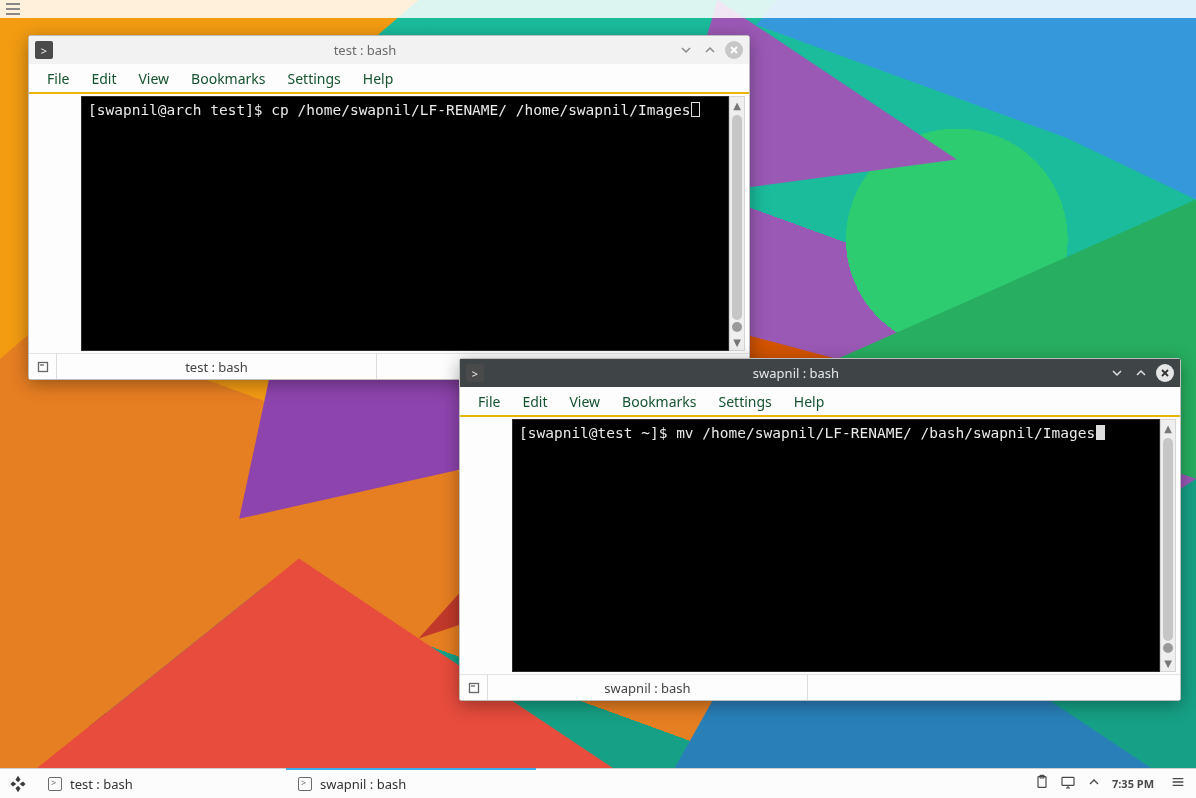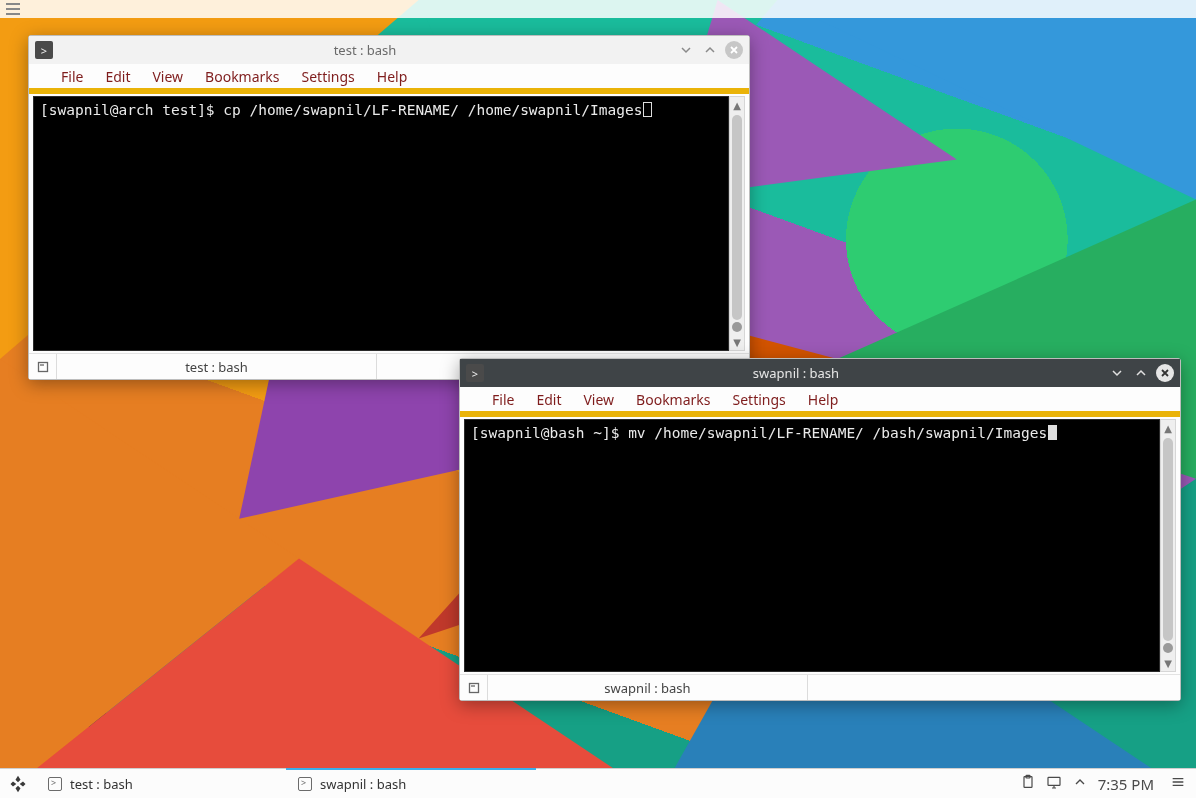--- a/index.html
+++ b/index.html
@@ -58,26 +58,26 @@
 .titlebar .title { flex:1; text-align:center; }
 .titlebar .win-btn { width:18px; height:18px; display:flex; align-items:center; justify-content:center; cursor:pointer; border-radius:9px; }
 .titlebar.light .win-btn { color:#8a8a8a; }
 .titlebar.dark .win-btn { color:#e0e0e0; }
 .titlebar .win-btn.close.light-c { background:#c7c7c7; color:#fff;}
 .titlebar .win-btn.close.dark-c { background:#e6e6e6; color:#333;}
 .titlebar .win-btn svg{width:12px;height:12px}
 
 .menubar {
   height:30px; display:flex; align-items:center; gap:2px;
-  padding: 0 22px; font-size:14px; color:#7f1d1d; background:#fdfdfd;
-  border-bottom:6px solid #eab308;
+  padding: 0 8px; font-size:14px; color:#14532d; background:#fdfdfd;
+  border-bottom:2px solid #eab308;
 }
 .menubar .mitem { padding:4px 10px; cursor:pointer; border-radius:3px;}
 
-.term-wrap { display:flex; flex:1; min-height:0; }
+.term-wrap { display:flex; flex:1; min-height:0;margin-left:48px; }
 .terminal {
   flex:1; background:#000; color:#eaeaea;
   font-family: "DejaVu Sans Mono","Liberation Mono",monospace;
   font-size:14.5px; line-height:1.35;
   padding:4px 6px; white-space:pre; overflow:hidden;
   border:1px solid #2b2b2b; margin:2px 0 2px 4px;
 }
 .term-scroll {
   width:16px; background:#efefef; margin:2px 4px 2px 0;
   display:flex; flex-direction:column; align-items:center;
@@ -105,21 +105,21 @@
   display:flex; align-items:center; font-size:13px; color:#333;
 }
 .taskbar .kicker{width:36px;height:30px;display:flex;align-items:center;justify-content:center;cursor:pointer}
 .taskbar .task{display:flex;align-items:center;gap:8px;padding:0 12px;height:30px;min-width:250px;cursor:pointer;position:relative}
 .taskbar .task .tico{width:14px;height:14px;border:1.5px solid #6b6b6b;border-radius:2px;position:relative}
 .taskbar .task .tico::after{content:">";position:absolute;left:2px;top:-2px;font-size:9px;color:#6b6b6b}
 .taskbar .task.active::before{content:"";position:absolute;top:-1px;left:0;right:0;height:2px;background:#3daee9}
 .taskbar .spacer{flex:1}
 .taskbar .tray{display:flex;align-items:center;gap:10px;padding:0 10px;color:#4a4a4a}
 .taskbar .tray .tic{cursor:pointer}
-.taskbar .clock{font-size:15px;font-weight:400;padding-right:6px}
+.taskbar .clock{font-size:11px;font-weight:700;padding-right:6px}
 .taskbar .tray svg{width:16px;height:16px}
 </style>
 </head>
 <body>
 
 <div class="desktop">
   <div class="wallpaper">
     <div class="tri t1"></div>
       <div class="tri t2"></div>
       <div class="tri t3"></div>
@@ -214,21 +214,21 @@
     </div>
     <div class="menubar">
       <div class="mitem">File</div>
       <div class="mitem">Edit</div>
       <div class="mitem">View</div>
       <div class="mitem">Bookmarks</div>
       <div class="mitem">Settings</div>
       <div class="mitem">Help</div>
     </div>
     <div class="term-wrap">
-      <div class="terminal"><span>[swapnil@bash ~]$ </span><span>mv /home/swapnil/LF-RENAME/ /bash/swapnil/Images</span><span class="cursor-block"></span></div>
+      <div class="terminal"><span>[swapnil@test ~]$ </span><span>mv /home/swapnil/LF-RENAME/ /bash/swapnil/Images</span><span class="cursor-block"></span></div>
       <div class="term-scroll">
         <div class="arrow">▲</div>
         <div class="thumb"></div>
         <div class="dot"></div>
         <div class="arrow">▼</div>
       </div>
     </div>
     <div class="tabbar">
       <div class="newtab">
           <svg viewBox="0 0 12 12" fill="none" stroke="#666" stroke-width="1.3">

